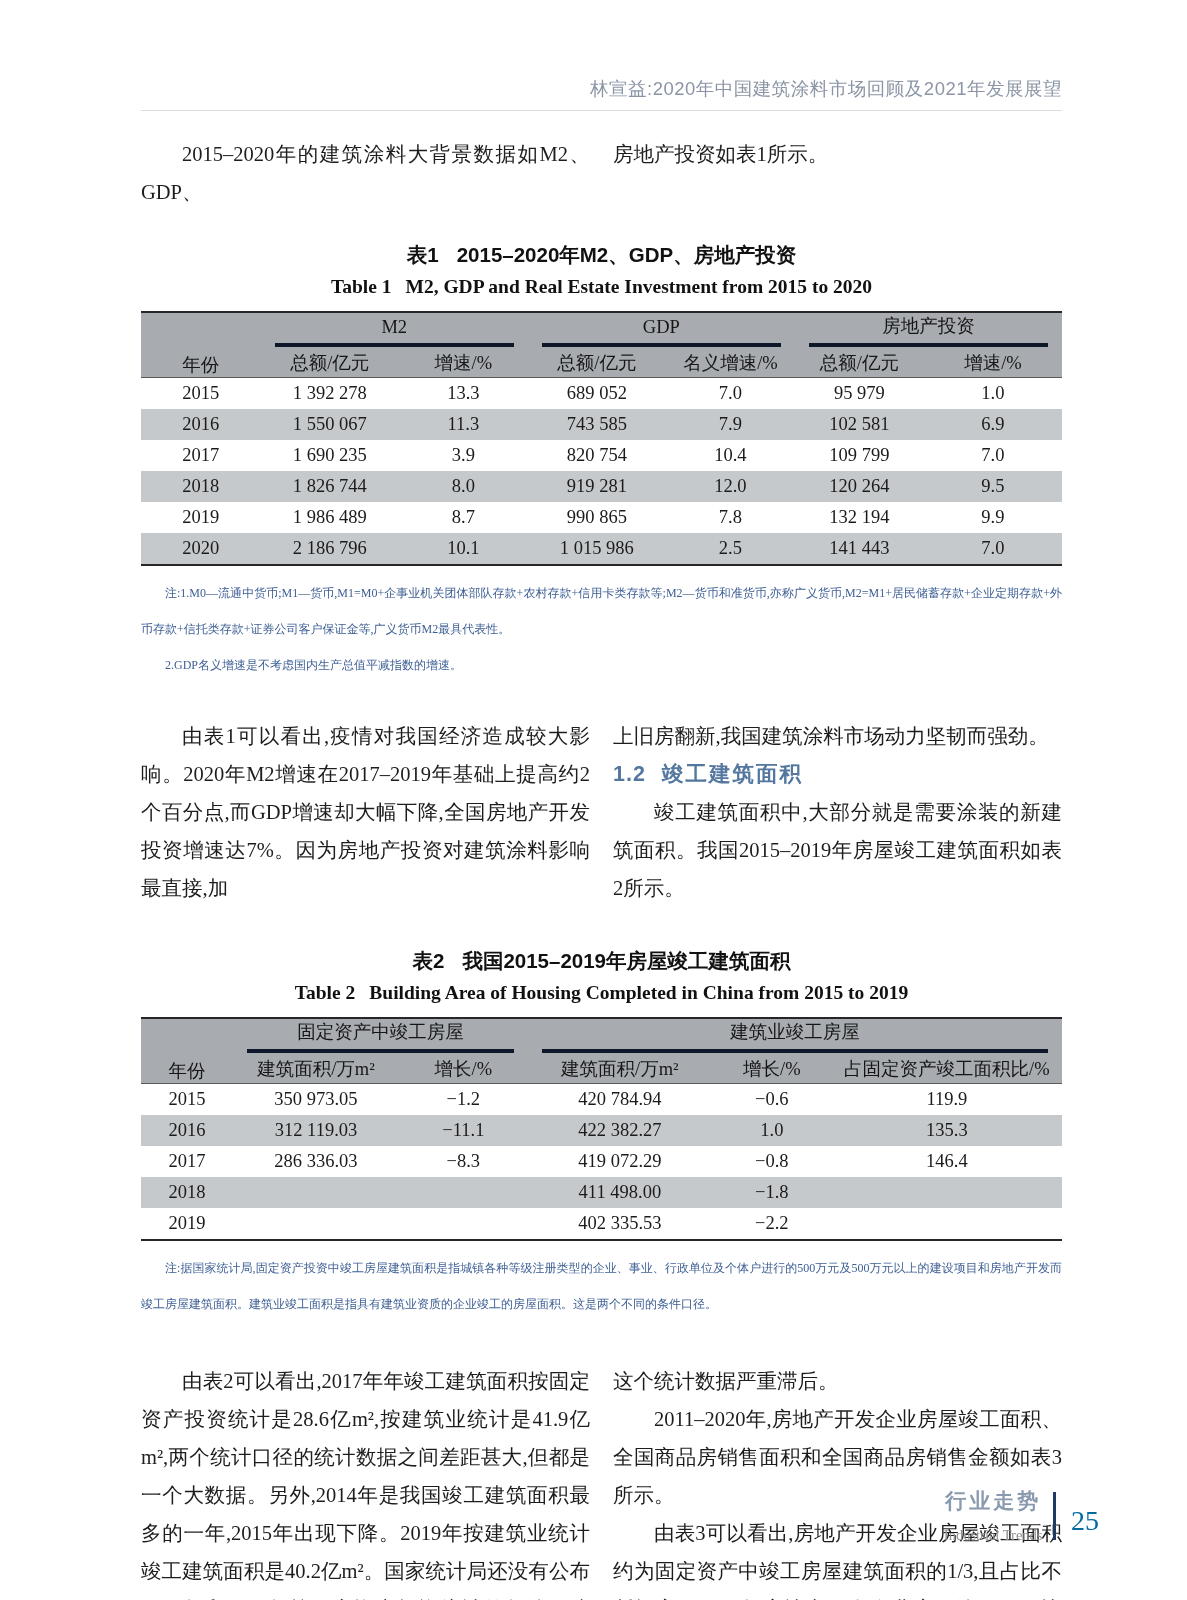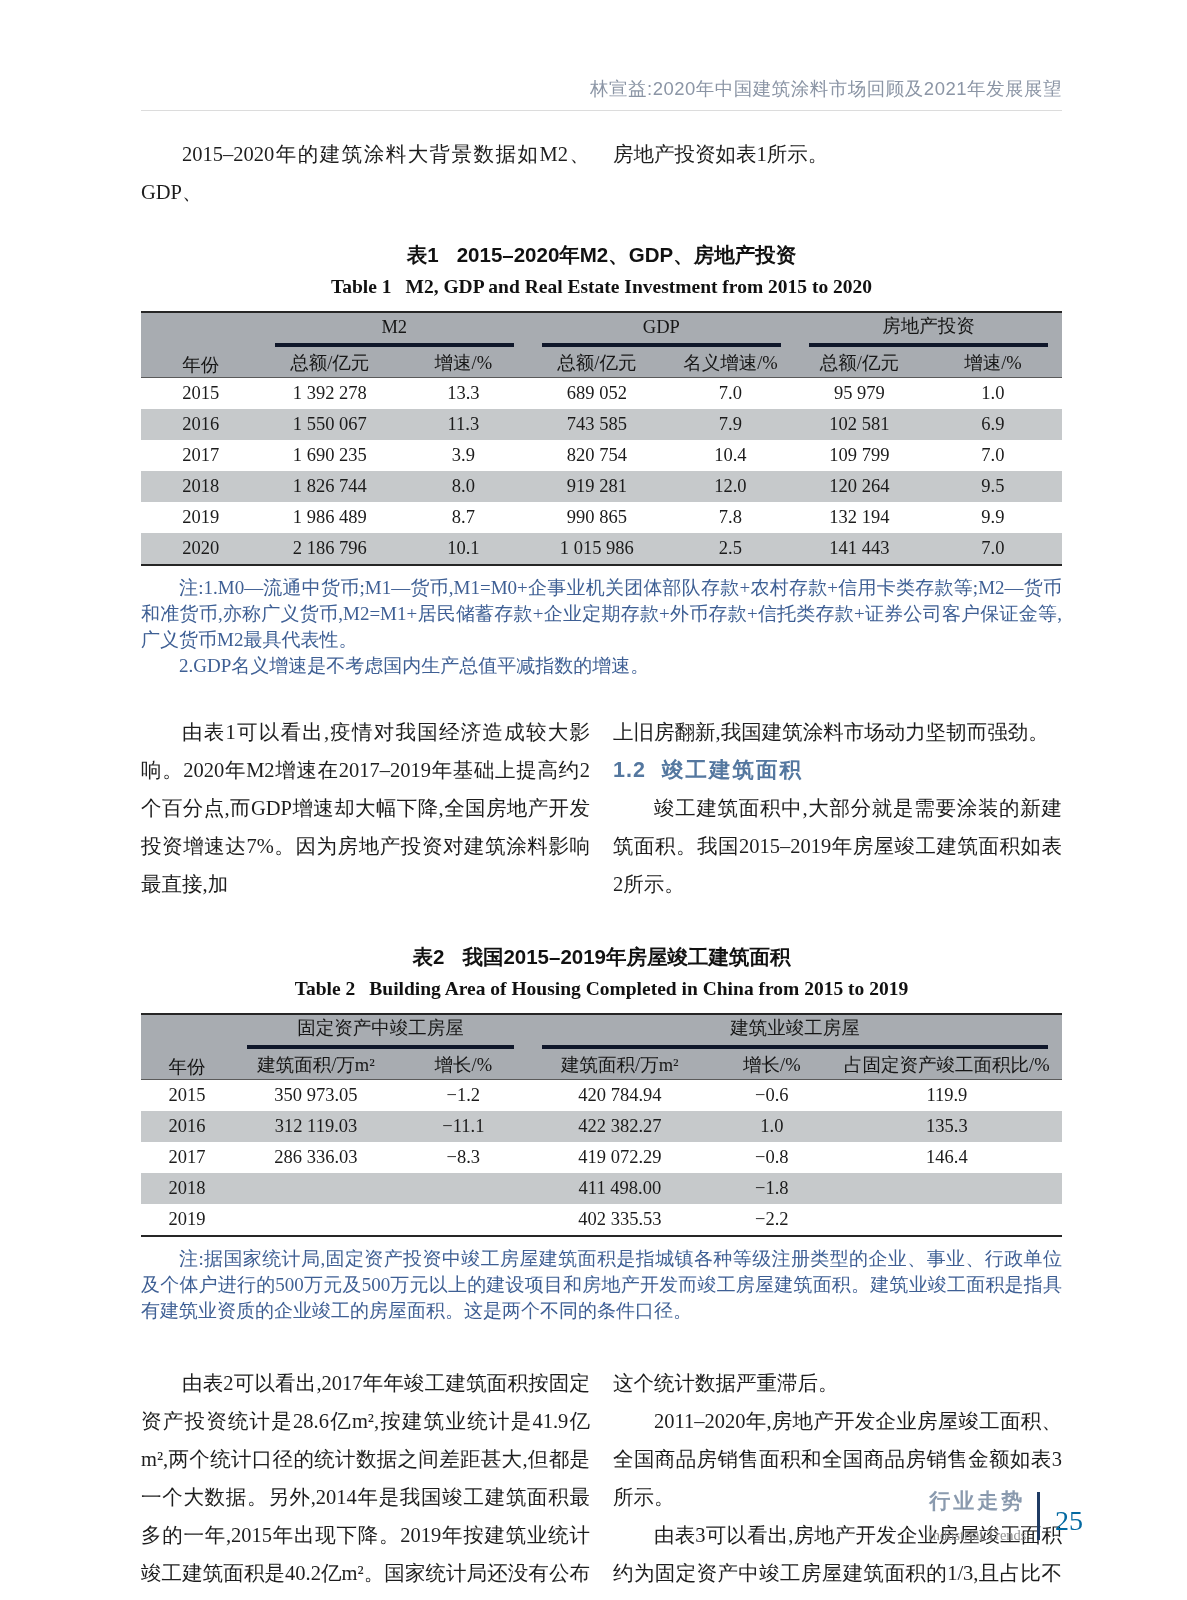--- a/index.html
+++ b/index.html
@@ -83,28 +83,28 @@
   table.datatable th.th-year { vertical-align: middle; border-bottom: 1.5px solid #5a5a5a; }
   table.datatable th.thg .gline {
     border-bottom: 4px solid #0f172a;
     margin: 0 14px;
     padding-bottom: 5px;
   }
   table.datatable td { height: 29px; text-align: center; color: #1b1b1b; }
   table.datatable tbody tr:nth-child(even) { background: #c6c9cb; }
 
   
-  .notes { margin-top: 9px; color: #3e5f94; font-size: 19px; line-height: 26px; text-align: justify; }
+  .notes { margin-top: 9px; color: #3e5f94; font-size: 12px; line-height: 36px; text-align: justify; }
   .notes p { margin: 0; text-indent: 2em; }
 
   
   .footer {
     position: absolute;
     top: 1487px;
-    right: 112px;
+    right: 96px;
     display: flex;
     align-items: center;
   }
   .footer-labels { text-align: center; margin-right: 10px; }
   .footer-zh {
     font-family: "Liberation Sans", "DejaVu Sans", sans-serif;
     font-size: 21px;
     font-weight: bold;
     color: #8a9aae;
     letter-spacing: 3px;

